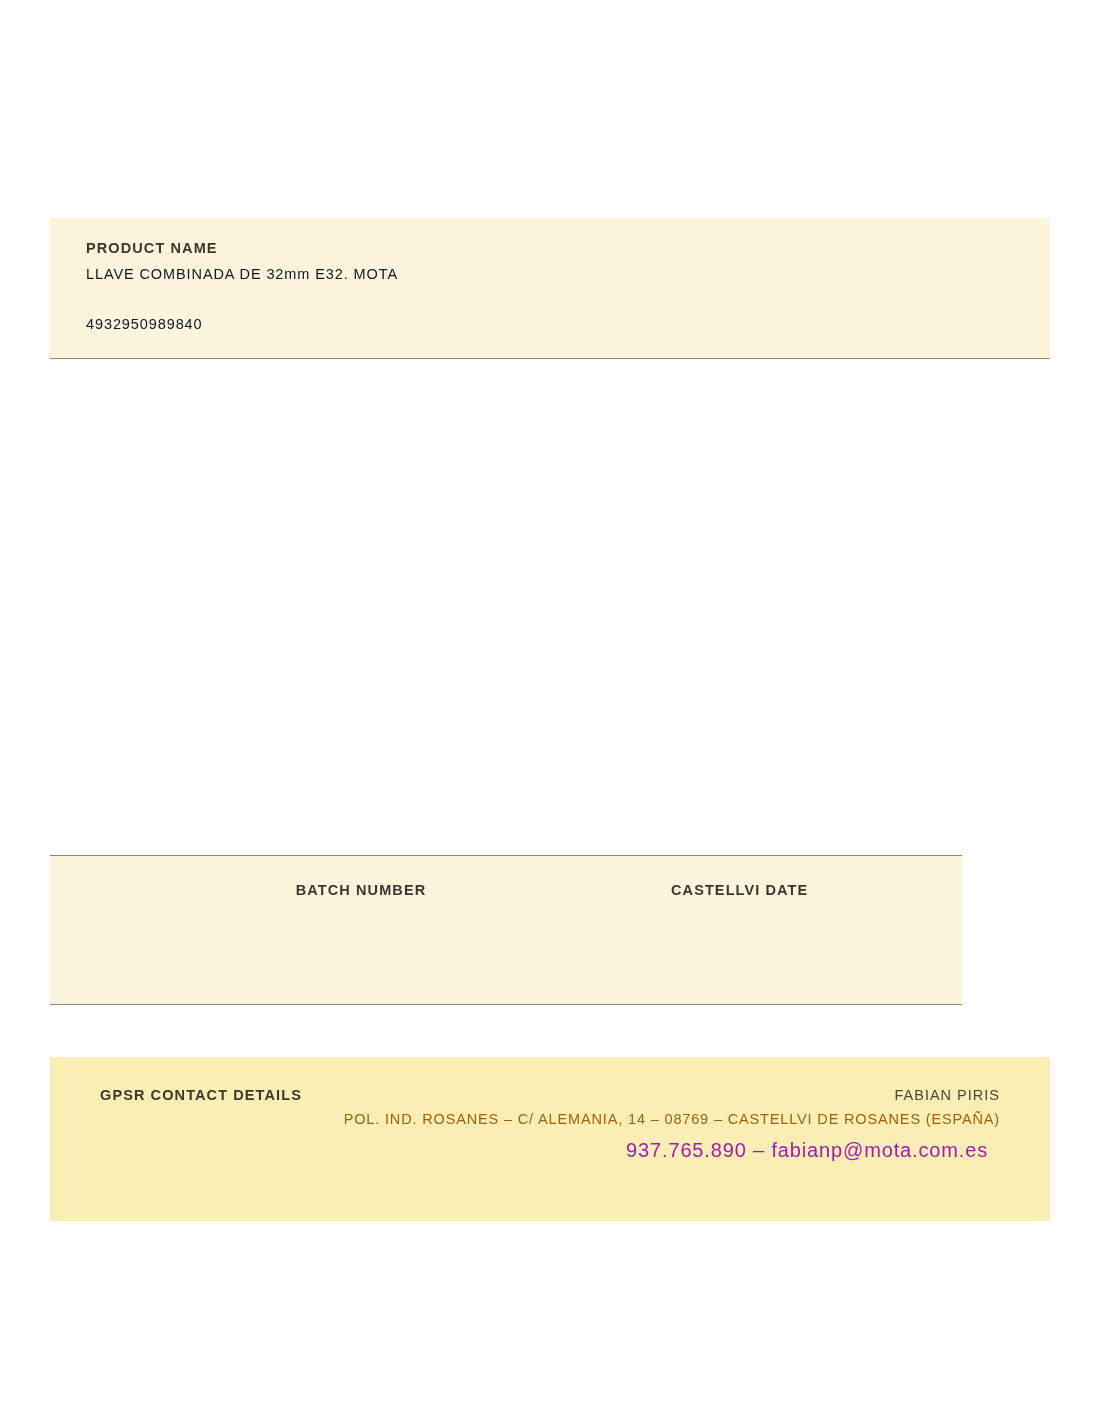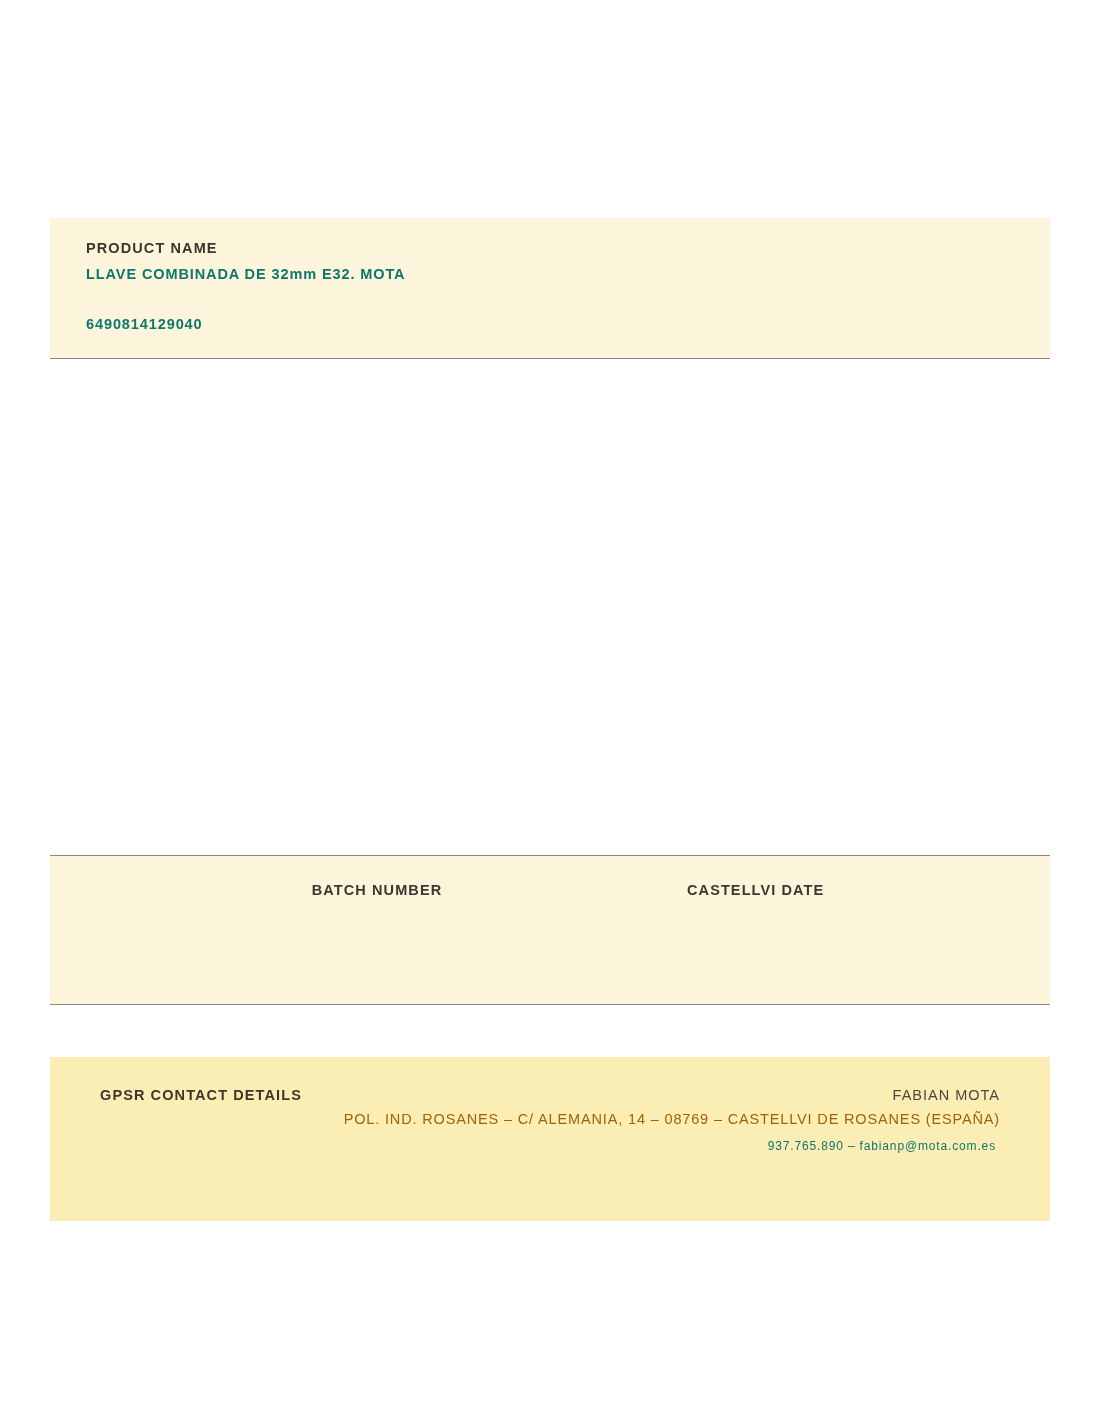--- a/index.html
+++ b/index.html
@@ -36,37 +36,37 @@
   .field-label {
     font-size: 14.5px;
     font-weight: bold;
     letter-spacing: 1.1px;
     color: #3b372f;
     margin: 0 0 10px 0;
   }
   .field-value {
     font-size: 14.5px;
     letter-spacing: 0.9px;
-    color: #0f766e;
+    color: #0f172a;
     margin: 0;
-    font-weight: bold;
+    font-weight: normal;
   }
   .gap-block { height: 34px; }
 
   
   .mid-block {
     position: absolute;
     left: 50px;
     top: 855px;
-    width: 1000px;
+    width: 912px;
     background: #fdf4dc;
     border-top: 1px solid #8d887f;
     border-bottom: 1px solid #8d887f;
     box-sizing: border-box;
-    padding: 26px 0 26px 17px;
+    padding: 26px 0 26px 1px;
   }
   .mid-row {
     display: flex;
     width: 100%;
   }
   .mid-col-left {
     width: 620px;
     box-sizing: border-box;
     padding-left: 0;
     text-align: center;
@@ -123,39 +123,39 @@
     text-align: right;
     margin-top: 8px;
   }
   .gpsr-address {
     font-size: 14.5px;
     letter-spacing: 0.85px;
     color: #a16207;
     margin: 0 0 12px 0;
   }
   .gpsr-phone {
-    font-size: 12px;
+    font-size: 20px;
     letter-spacing: 0.85px;
-    color: #0f766e;
-    margin: 4px;
+    color: #a21caf;
+    margin: 12px;
   }
 </style>
 </head>
 <body>
 
 <div class="page">
 
   <section class="top-block">
     <div>
       <div class="field-label">PRODUCT NAME</div>
       <div class="field-value">LLAVE COMBINADA DE 32mm E32. MOTA</div>
     </div>
     <div class="gap-block"></div>
     <div>
-      <div class="field-value">6490814129040</div>
+      <div class="field-value">4932950989840</div>
     </div>
   </section>
 
   <section class="mid-block">
     <div class="mid-row">
       <div class="mid-col-left">
         <div class="mid-label">BATCH NUMBER</div>
         <div class="mid-value"></div>
       </div>
       <div class="mid-col-right">
@@ -164,21 +164,21 @@
       </div>
     </div>
 
     <div class="mid-spacer"></div>
 
   </section>
 
   <section class="gpsr-block">
     <div class="gpsr-top">
       <div class="gpsr-title">GPSR CONTACT DETAILS</div>
-      <div class="gpsr-contact-name">FABIAN MOTA</div>
+      <div class="gpsr-contact-name">FABIAN PIRIS</div>
     </div>
     <div class="gpsr-lines">
       <p class="gpsr-address">POL. IND. ROSANES – C/ ALEMANIA, 14 – 08769 – CASTELLVI DE ROSANES (ESPAÑA)</p>
       <p class="gpsr-phone">937.765.890 – fabianp@mota.com.es</p>
     </div>
   </section>
 
 </div>
 
 </body></html>

